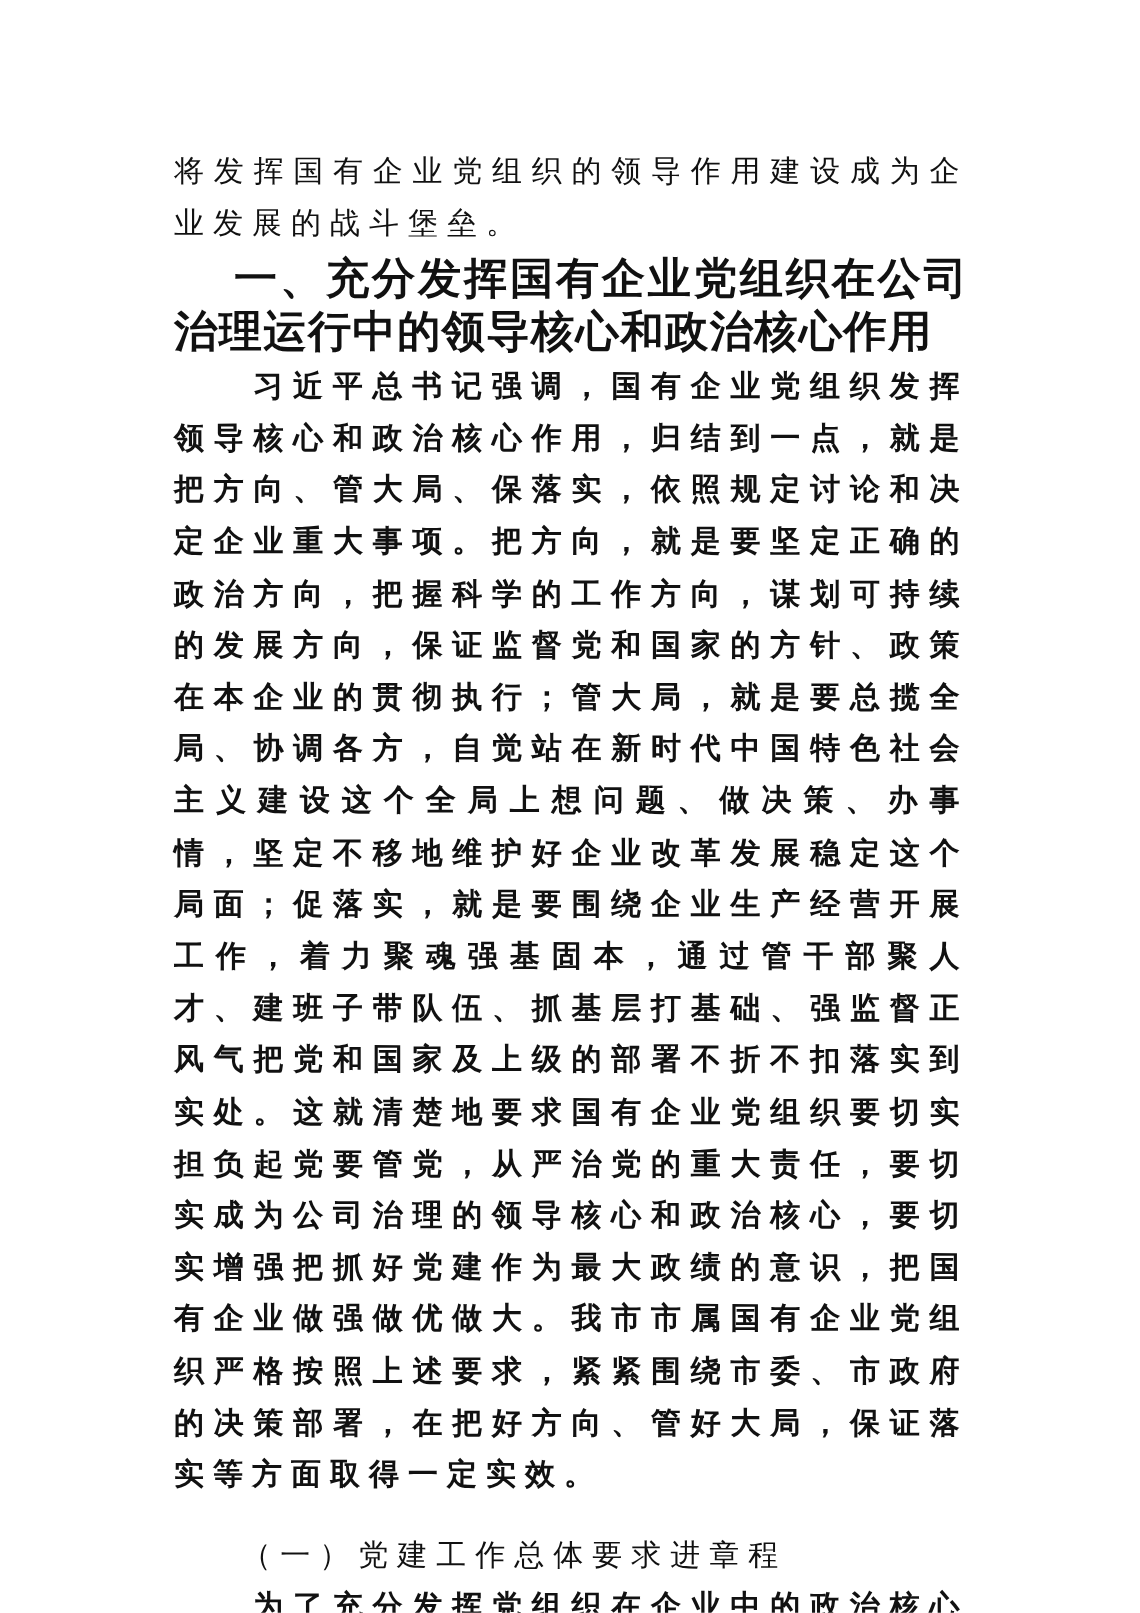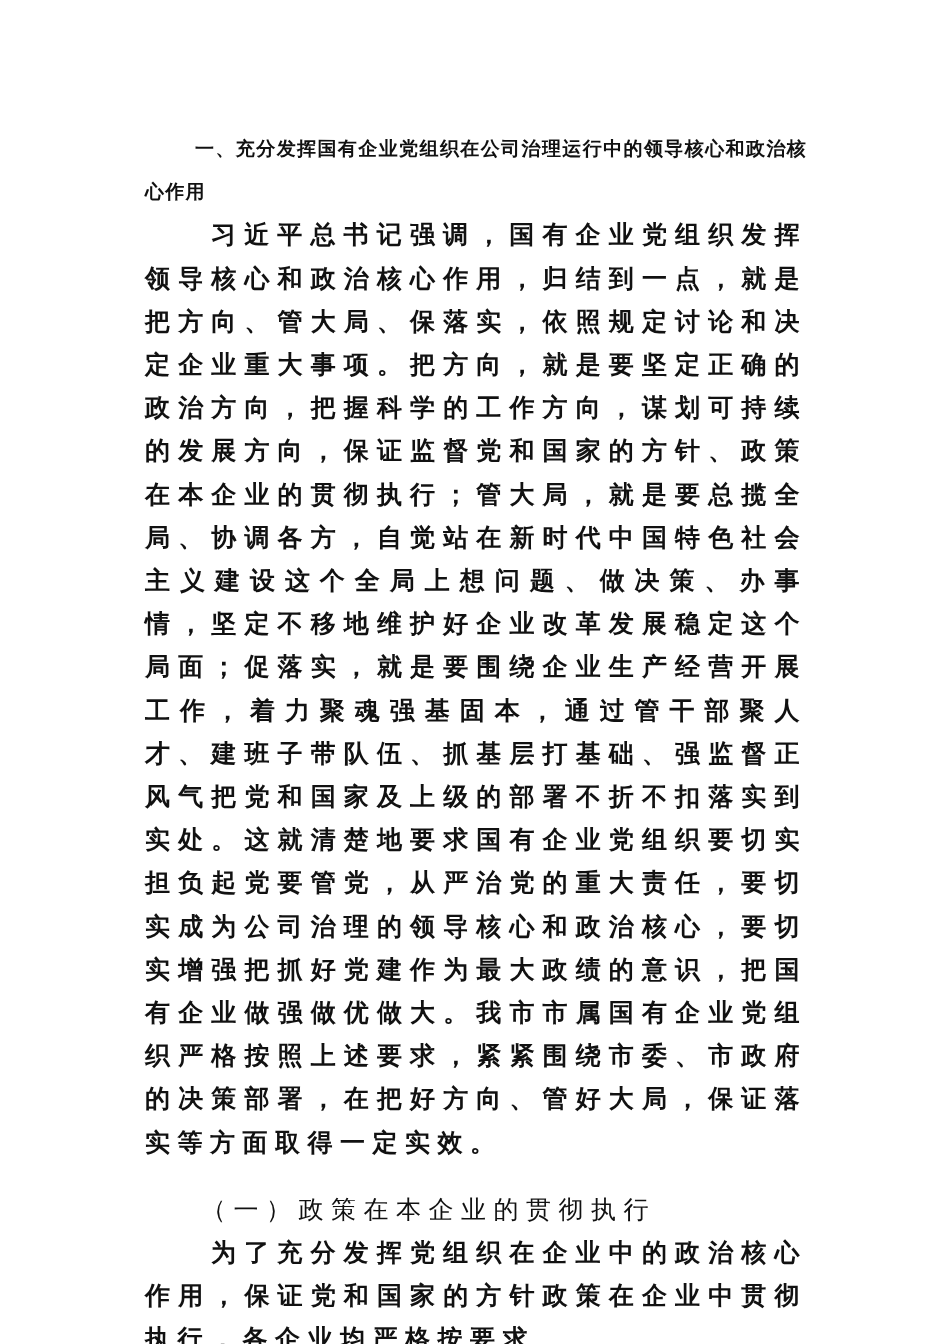--- a/index.html
+++ b/index.html
@@ -6,27 +6,28 @@
   body { width: 950px; height: 1344px; position: relative; overflow: hidden; }
   .page {
     position: absolute; left: 145px; top: 121px; width: 662px;
     font-family: "DejaVu Serif", "Liberation Serif", serif;
     color: #111111; font-size: 25px; line-height: 43.2px;
     letter-spacing: 7.5px;
   }
   .page p { margin: 0; text-align: justify; text-align-last: left; }
   .indent { text-indent: 66px; font-weight: bold; }
   .heading {
-    font-family: Liberation Sans, sans-serif;
-    font-weight: bold; letter-spacing: 1.2px; font-size: 19px;
+    font-family: Liberation Mono, monospace;
+    font-weight: bold; letter-spacing: 1.2px; font-size: 36px;
     text-indent: 50px; margin-top: 6px !important;
   }
   .subheading { text-indent: 56px; margin-top: 24px !important; margin-bottom: 0 !important; }
 </style>
 </head>
 <body>
 
 <div class="page">
+  <p>将发挥国有企业党组织的领导作用建设成为企业发展的战斗堡垒。</p>
   <p class="heading">一、充分发挥国有企业党组织在公司治理运行中的领导核心和政治核心作用</p>
   <p class="indent">习近平总书记强调，国有企业党组织发挥领导核心和政治核心作用，归结到一点，就是把方向、管大局、保落实，依照规定讨论和决定企业重大事项。把方向，就是要坚定正确的政治方向，把握科学的工作方向，谋划可持续的发展方向，保证监督党和国家的方针、政策在本企业的贯彻执行；管大局，就是要总揽全局、协调各方，自觉站在新时代中国特色社会主义建设这个全局上想问题、做决策、办事情，坚定不移地维护好企业改革发展稳定这个局面；促落实，就是要围绕企业生产经营开展工作，着力聚魂强基固本，通过管干部聚人才、建班子带队伍、抓基层打基础、强监督正风气把党和国家及上级的部署不折不扣落实到实处。这就清楚地要求国有企业党组织要切实担负起党要管党，从严治党的重大责任，要切实成为公司治理的领导核心和政治核心，要切实增强把抓好党建作为最大政绩的意识，把国有企业做强做优做大。我市市属国有企业党组织严格按照上述要求，紧紧围绕市委、市政府的决策部署，在把好方向、管好大局，保证落实等方面取得一定实效。</p>
-  <p class="subheading">（一）政策在本企业的贯彻执行</p>
+  <p class="subheading">（一）党建工作总体要求进章程</p>
   <p class="indent">为了充分发挥党组织在企业中的政治核心作用，保证党和国家的方针政策在企业中贯彻执行，各企业均严格按要求</p>
 </div>
 
 </body></html>

